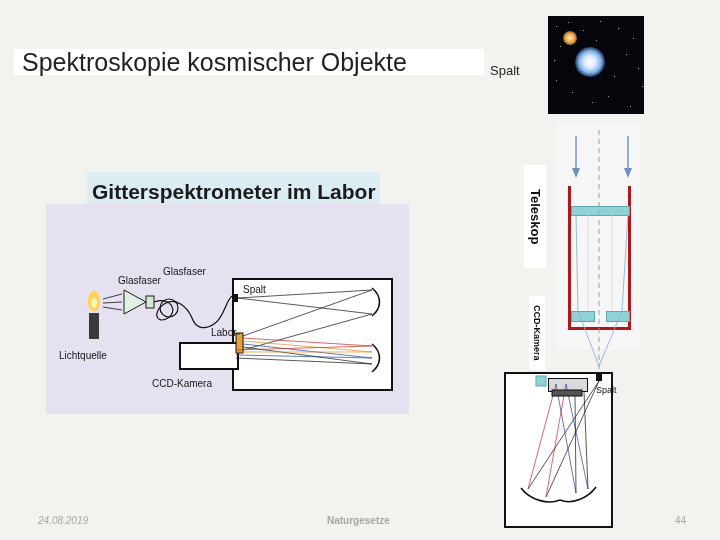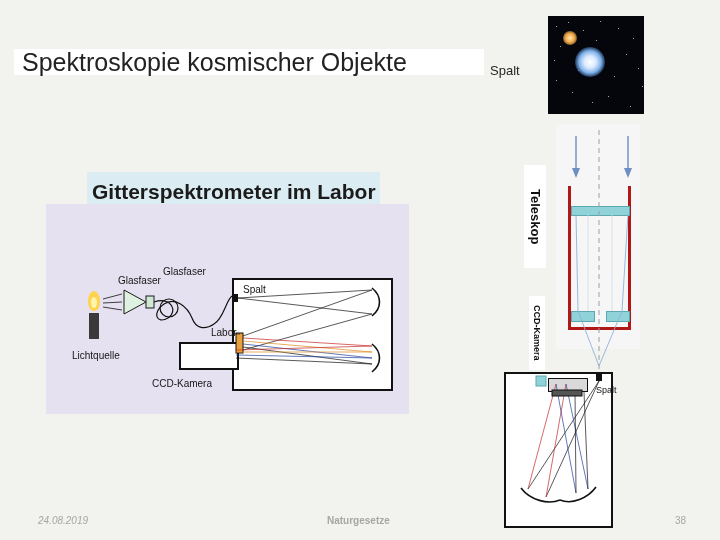--- a/index.html
+++ b/index.html
@@ -362,21 +362,21 @@
   <div id="candle-body"></div>
 
   <div id="spectro-box"></div>
   <div id="ccd-box"></div>
 
   <div class="lab-label" style="left:163px; top:258px;margin-top:8px;">Glasfaser</div>
   <div class="lab-label" style="left:118px; top:275px;">Glasfaser</div>
   <div class="lab-label" style="left:243px; top:284px;">Spalt</div>
   <div class="lab-label" style="left:211px; top:327px;">Labor</div>
   <div class="lab-label" style="left:152px; top:378px;">CCD-Kamera</div>
-  <div class="lab-label" style="left:72px;  top:350px;">Lichtquelle</div>
+  <div class="lab-label" style="left:59px;  top:350px;">Lichtquelle</div>
 
   <div id="tele-panel"></div>
   <div id="tele-label-box"></div>
   <div id="tele-label-text">Teleskop</div>
   <div id="tele-tube-left"></div>
   <div id="tele-tube-right"></div>
   <div id="tele-tube-bottom"></div>
   <div id="tele-corrector"></div>
   <div id="tele-mirror-l"></div>
   <div id="tele-mirror-r"></div>
@@ -454,15 +454,15 @@
     <line x1="588" y1="489" x2="584" y2="392" stroke="#111" stroke-width="0.7"></line>
     <line x1="576" y1="493" x2="575" y2="392" stroke="#111" stroke-width="0.7"></line>
 
     <rect x="552" y="390" width="30" height="6" fill="#555" stroke="#111" stroke-width="1"></rect>
 
     <rect x="536" y="376" width="10" height="10" fill="#8fd3d8" stroke="#5aa9b0" stroke-width="1"></rect>
   </svg>
 
   <div class="footer" id="footer-date">24.08.2019</div>
   <div class="footer" id="footer-center">Naturgesetze</div>
-  <div class="footer" id="footer-page">38</div>
+  <div class="footer" id="footer-page">44</div>
 
 </div>
 
 </body></html>

